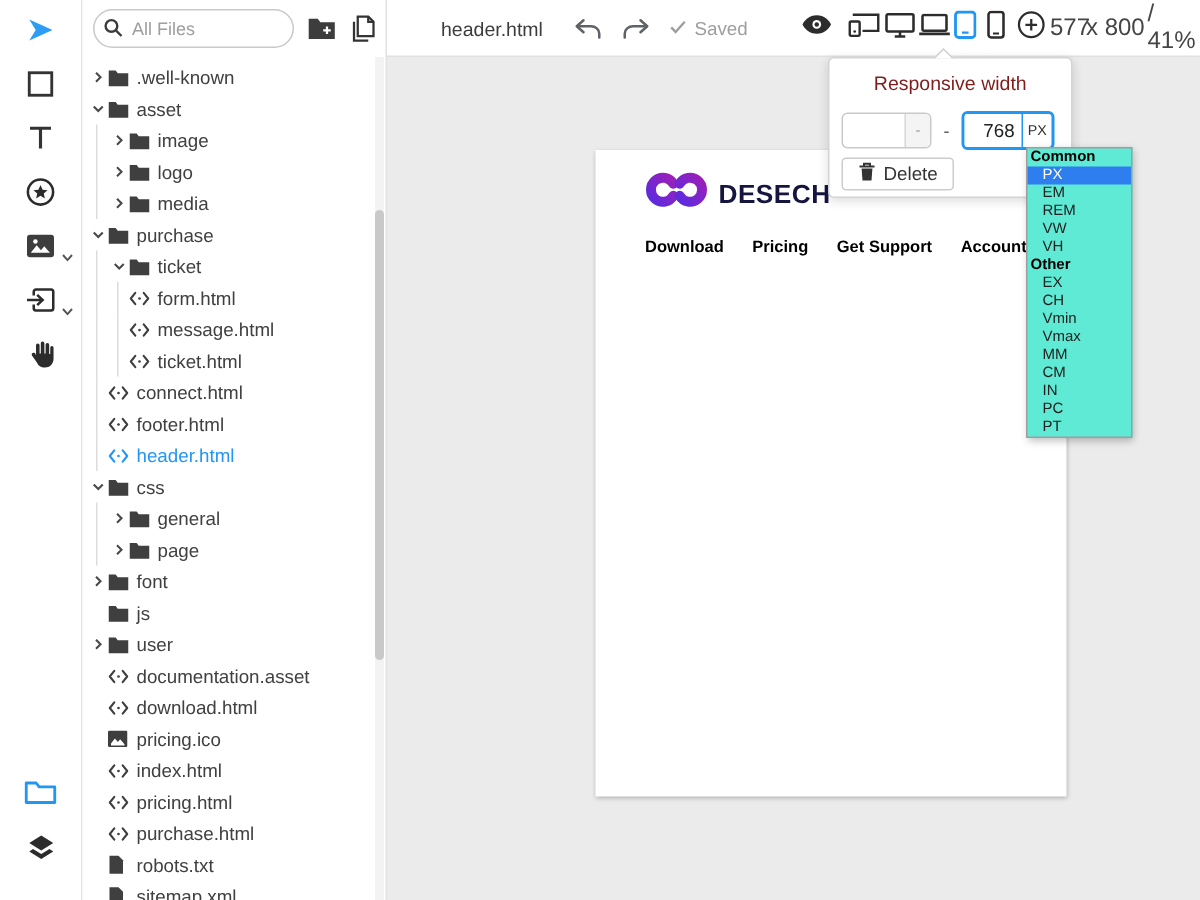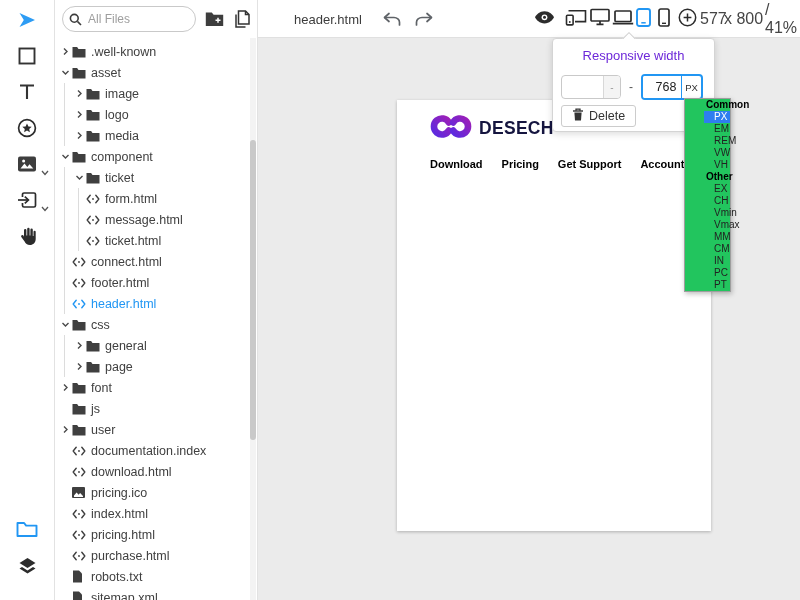--- a/index.html
+++ b/index.html
@@ -58,43 +58,43 @@
   .logo-text { font-size:17.5px; font-weight:800; color:#15153f; letter-spacing:.3px;text-align:right; }
   .nav { display:flex; gap:19px; margin-top:14px; }
   .nav span { font-size:11px; font-weight:bold; color:#000; cursor:pointer; }
 
   
   .popup { position:absolute; left:294px; top:0; width:163px; height:94px; background:#fff;
     border:1px solid #d4d4d4; border-radius:4px; box-shadow:0 2px 7px rgba(0,0,0,.14); z-index:10; }
   .caret { position:absolute; top:-8px; left:68px; width:16px; height:8px; overflow:hidden; }
   .caret i { position:absolute; left:3px; top:3px; width:10px; height:10px; background:#fff;
     border:1px solid #cfcfcf; transform:rotate(45deg); }
-  .popup-title { text-align:center; margin-top:9px; font-size:13px; color:#6d28d9; }
+  .popup-title { text-align:center; margin-top:9px; font-size:13px; color:#7f1d1d; }
   .popup-row { position:absolute; left:8px; top:35px; display:flex; align-items:center; }
   .min-group { display:flex; width:60px; height:24px; border:1px solid #c9c9c9; border-radius:4px;
     overflow:hidden; }
   .min-group input { width:41px; border:0; background:#e9e9e9; color:#9a9a9a; font-size:16px;
     padding-left:7px; outline:none; font-family:inherit;margin-top:48px; }
   .min-group input::placeholder { color:#9a9a9a; }
   .min-unit { flex:1; background:#f4f4f4; border-left:1px solid #d8d8d8; font-size:10px;
     color:#9a9a9a; display:flex; align-items:center; justify-content:center; }
   .range-sep { margin:0 8px; color:#555; font-size:12px; }
   .max-group { display:flex; width:62px; height:26px; border:2px solid #2196f3; border-radius:4px;
     overflow:hidden; background:#fff; }
   .max-group input { width:38px; border:0; font-size:12.5px; color:#222; padding-left:8px;
     outline:none; font-family:inherit;text-align:center; }
   .max-unit { flex:1; border-left:1.5px solid #2196f3; font-size:9.5px; color:#333;
     display:flex; align-items:center; justify-content:center; cursor:pointer; }
   .delete-btn { position:absolute; left:8px; top:66px; height:22px; display:flex; align-items:center;
     gap:5px; border:1px solid #ccc; border-radius:3px; background:#fff; padding:0 10px;
     font-size:12.5px; color:#333; cursor:pointer; font-family:inherit; }
 
   
-  .unitlist { position:absolute; left:426px; top:60px; width:47px; background:#22c55e;
-    border:1px solid #9e9e9e; box-shadow:1px 2px 5px rgba(0,0,0,.25); z-index:20;padding-left:19px; }
+  .unitlist { position:absolute; left:426px; top:60px; width:71px; background:#5eead4;
+    border:1px solid #9e9e9e; box-shadow:1px 2px 5px rgba(0,0,0,.25); z-index:20; }
   .u-head { height:12px; line-height:12px; font-size:10px; font-weight:bold; color:#000; padding-left:2px; }
   .u-opt { height:12px; line-height:12px; font-size:10px; color:#222; padding-left:10px; cursor:pointer; }
   .u-opt.sel { background:#2e7ef0; color:#fff; }
 </style>
 </head>
 <body>
 
 <div class="app">
 
   <aside class="toolcol">
@@ -254,21 +254,21 @@
           <span class="tw">
             <svg width="9" height="9" viewBox="0 0 9 9">
               <path d="M1.5 3 L4.5 6 L7.5 3" fill="none" stroke="#4a4a4a" stroke-width="1.4"></path>
             </svg>
           </span>
           <span class="ti">
             <svg width="14" height="12" viewBox="0 0 14 12">
               <path d="M.5 1 h4.6 l1.4 1.9 h7 V11.5 H.5 z" fill="currentColor"></path>
             </svg>
           </span>
-          <span class="tl">component</span>
+          <span class="tl">purchase</span>
         </div>
         <div class="trow">
           <span class="guide"></span>
           <span class="tw">
             <svg width="9" height="9" viewBox="0 0 9 9">
               <path d="M1.5 3 L4.5 6 L7.5 3" fill="none" stroke="#4a4a4a" stroke-width="1.4"></path>
             </svg>
           </span>
           <span class="ti">
             <svg width="14" height="12" viewBox="0 0 14 12">
@@ -417,21 +417,21 @@
           <span class="tl">user</span>
         </div>
         <div class="trow">
           <span class="tw"></span>
           <span class="ti">
             <svg width="14" height="10" viewBox="0 0 14 10">
               <path d="M4.2 1.2 1.2 5 l3 3.8 M9.8 1.2 12.8 5 l-3 3.8" fill="none" stroke="currentColor" stroke-width="1.4" stroke-linecap="round" stroke-linejoin="round"></path>
               <circle cx="7" cy="5" r=".9" fill="currentColor"></circle>
             </svg>
           </span>
-          <span class="tl">documentation.index</span>
+          <span class="tl">documentation.asset</span>
         </div>
         <div class="trow">
           <span class="tw"></span>
           <span class="ti">
             <svg width="14" height="10" viewBox="0 0 14 10">
               <path d="M4.2 1.2 1.2 5 l3 3.8 M9.8 1.2 12.8 5 l-3 3.8" fill="none" stroke="currentColor" stroke-width="1.4" stroke-linecap="round" stroke-linejoin="round"></path>
               <circle cx="7" cy="5" r=".9" fill="currentColor"></circle>
             </svg>
           </span>
           <span class="tl">download.html</span>
@@ -507,20 +507,26 @@
             <path d="M6 1.5 L1.5 5.5 L6 9.5" fill="none" stroke="#5f6368" stroke-width="1.7" stroke-linecap="round" stroke-linejoin="round"></path>
             <path d="M2 5.5 H11 a5.5 4.8 0 0 1 5.5 4.8 V13" fill="none" stroke="#5f6368" stroke-width="1.7" stroke-linecap="round"></path>
           </svg>
         </span>
       <span class="tb" style="left:157px">
           <svg width="18" height="15" viewBox="0 0 18 15" style="transform:scaleX(-1)">
             <path d="M6 1.5 L1.5 5.5 L6 9.5" fill="none" stroke="#5f6368" stroke-width="1.7" stroke-linecap="round" stroke-linejoin="round"></path>
             <path d="M2 5.5 H11 a5.5 4.8 0 0 1 5.5 4.8 V13" fill="none" stroke="#5f6368" stroke-width="1.7" stroke-linecap="round"></path>
           </svg>
         </span>
+      <span class="tb saved noclick">
+        <span><svg width="12" height="10" viewBox="0 0 12 10">
+              <path d="M1.5 5.3 L4.4 8.3 L10.5 1.5" fill="none" stroke="#9e9e9e" stroke-width="1.6"></path>
+            </svg></span>
+        <span>Saved</span>
+      </span>
       <span class="tb" style="left:276px">
           <span><svg width="21" height="15" viewBox="0 0 21 15">
               <path d="M10.5 1.2 C5.6 1.2 2.3 4.6 1 7.3 c1.3 2.7 4.6 6.2 9.5 6.2 s8.2-3.5 9.5-6.2 C18.7 4.6 15.4 1.2 10.5 1.2 z" fill="#2c2c2c"></path>
               <circle cx="10.5" cy="7.3" r="2.9" fill="#fff"></circle>
               <circle cx="10.5" cy="7.3" r="1.5" fill="#2c2c2c"></circle>
             </svg></span>
         </span>
       <span class="tb" style="left:307px">
           <span><svg width="22" height="17" viewBox="0 0 22 17">
               <path d="M3.5 1.8 H20.5 V12.6 H10" fill="none" stroke="#2c2c2c" stroke-width="1.6"></path>

